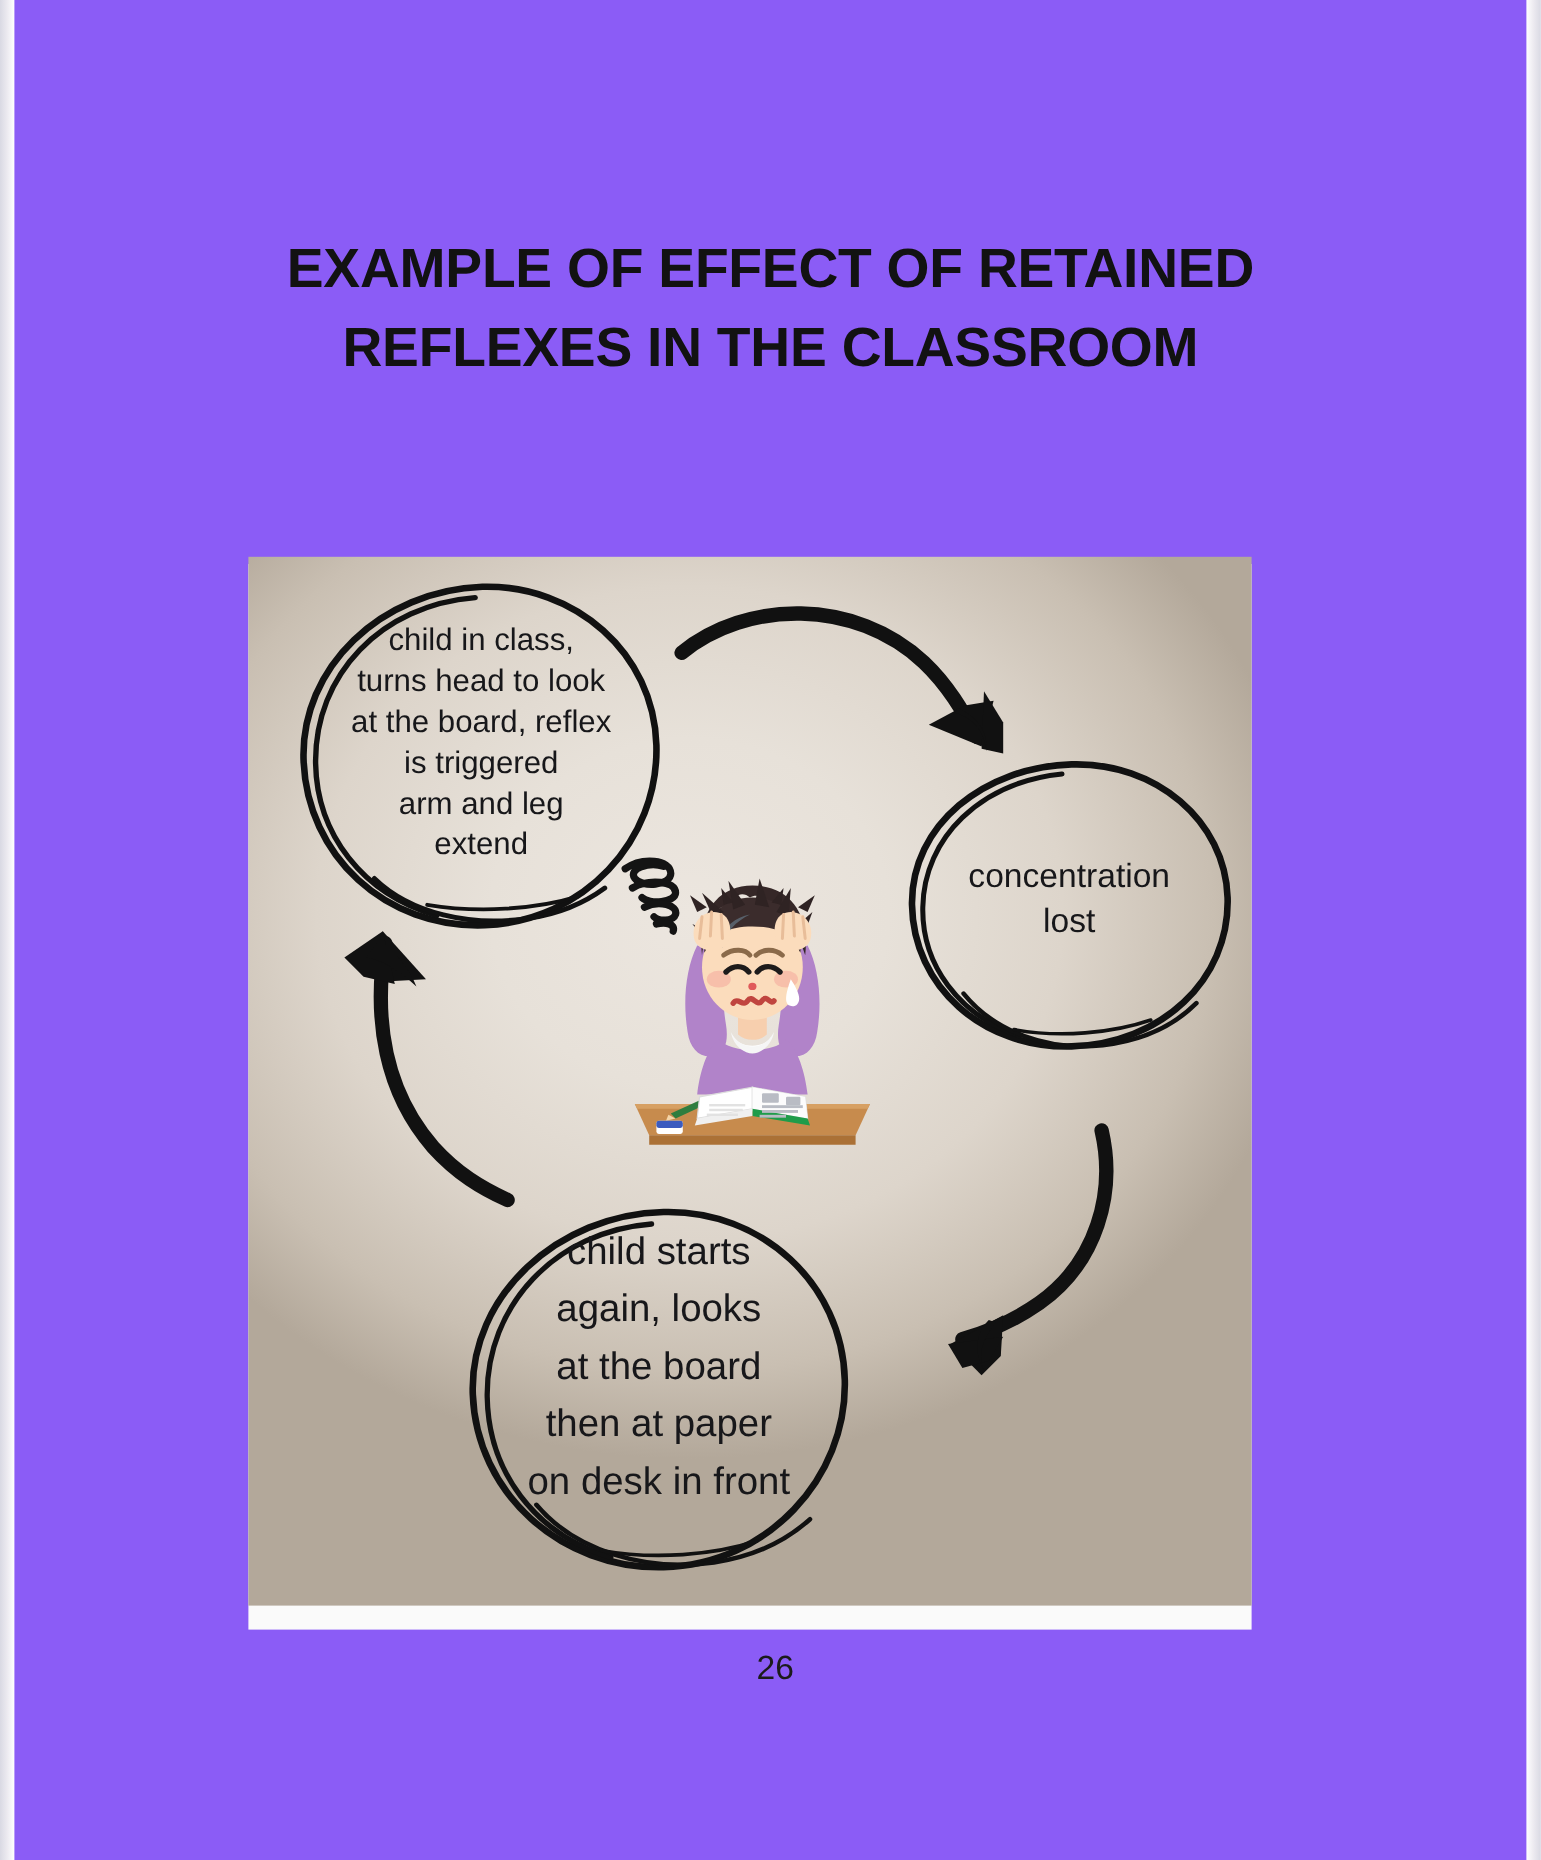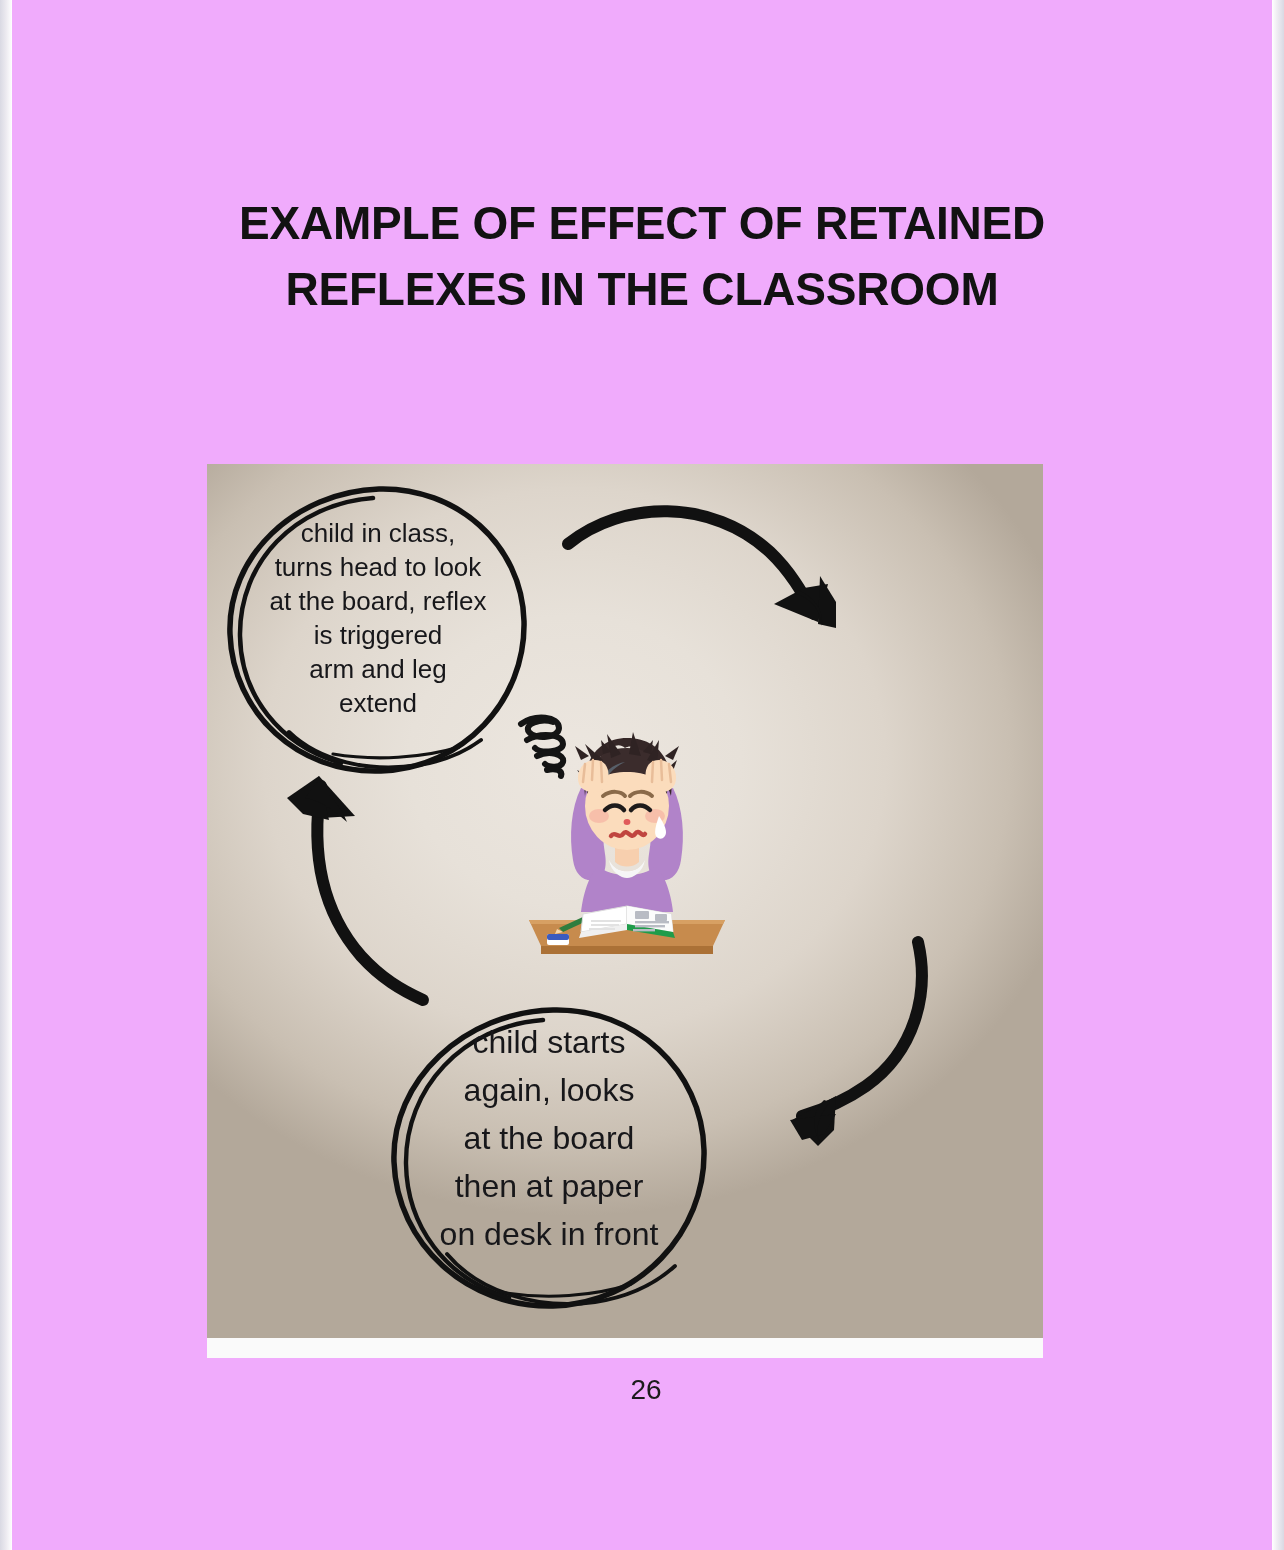--- a/index.html
+++ b/index.html
@@ -28,21 +28,21 @@
     right: 0;
     background: linear-gradient(to left, #d9d9e3, #eceaf0, #ffffff);
   }
 
   .page {
     position: absolute;
     left: 12px;
     top: 0;
     width: 1260px;
     height: 1550px;
-    background: #f0abfc;
+    background: #8b5cf6;
   }
 
   
   .title-block {
     position: absolute;
     left: 0;
     top: 190px;
     width: 1260px;
     text-align: center;
     color: #121212;
@@ -113,21 +113,21 @@
     color: #17171a;
     font-size: 26px;
     line-height: 34px;
     text-align: center;
     white-space: pre-line;
     padding: 0 6px;
     box-sizing: border-box;
   }
 
   
-  #node-trigger { left: 16px;  top: 18px;  width: 310px; height: 300px; }
+  #node-trigger { left: 39px;  top: 18px;  width: 310px; height: 300px; }
   #node-trigger .node-text { padding-bottom: 28px; }
 
   #node-concentration { left: 548px; top: 168px; width: 272px; height: 250px; }
   #node-concentration .node-text { font-size: 28px; line-height: 38px; padding-bottom: 16px;}
 
   #node-restart { left: 180px; top: 540px; width: 324px; height: 312px; }
   #node-restart .node-text { padding-bottom: 44px; font-size: 32px; line-height: 48px;}
 
   .arrow {
     position: absolute;
@@ -184,20 +184,30 @@
           <path d="M110 272 C152 279 200 276 236 265" fill="none" stroke="#111111" stroke-width="3.2" stroke-linecap="round"></path>
         </svg>
         <div class="node-text">child in class,
 turns head to look
 at the board, reflex
 is triggered
 arm and leg
 extend</div>
       </div>
 
+      <div class="node" id="node-concentration">
+        <svg width="272" height="250" viewBox="0 0 272 250">
+          <path d="M138 5 C208 3 266 52 268 116 C270 185 212 238 138 240 C64 242 6 190 5 122 C4 55 66 7 138 5 Z" fill="none" stroke="#111111" stroke-width="5.5" stroke-linecap="round"></path>
+          <path d="M130 13 C62 20 15 66 14 124 C13 172 44 214 94 231" fill="none" stroke="#111111" stroke-width="4.2" stroke-linecap="round"></path>
+          <path d="M48 196 C74 228 118 244 164 239 C198 235 224 222 242 204" fill="none" stroke="#111111" stroke-width="3.8" stroke-linecap="round"></path>
+          <path d="M90 226 C128 233 172 229 204 218" fill="none" stroke="#111111" stroke-width="3" stroke-linecap="round"></path>
+        </svg>
+        <div class="node-text">concentration
+lost</div>
+      </div>
 
       <div class="node" id="node-restart">
         <svg width="324" height="312" viewBox="0 0 324 312">
           <path d="M166 6 C248 4 315 66 317 146 C319 228 252 300 166 302 C80 304 10 240 7 158 C4 76 78 8 166 6 Z" fill="none" stroke="#111111" stroke-width="5.5" stroke-linecap="round"></path>
           <path d="M156 16 C76 22 18 84 19 160 C20 222 58 274 122 294" fill="none" stroke="#111111" stroke-width="4.4" stroke-linecap="round"></path>
           <path d="M60 250 C92 288 150 306 208 298 C242 293 268 280 288 262" fill="none" stroke="#111111" stroke-width="3.8" stroke-linecap="round"></path>
           <path d="M114 288 C158 296 208 292 244 280" fill="none" stroke="#111111" stroke-width="3" stroke-linecap="round"></path>
         </svg>
         <div class="node-text">child starts
 again, looks

